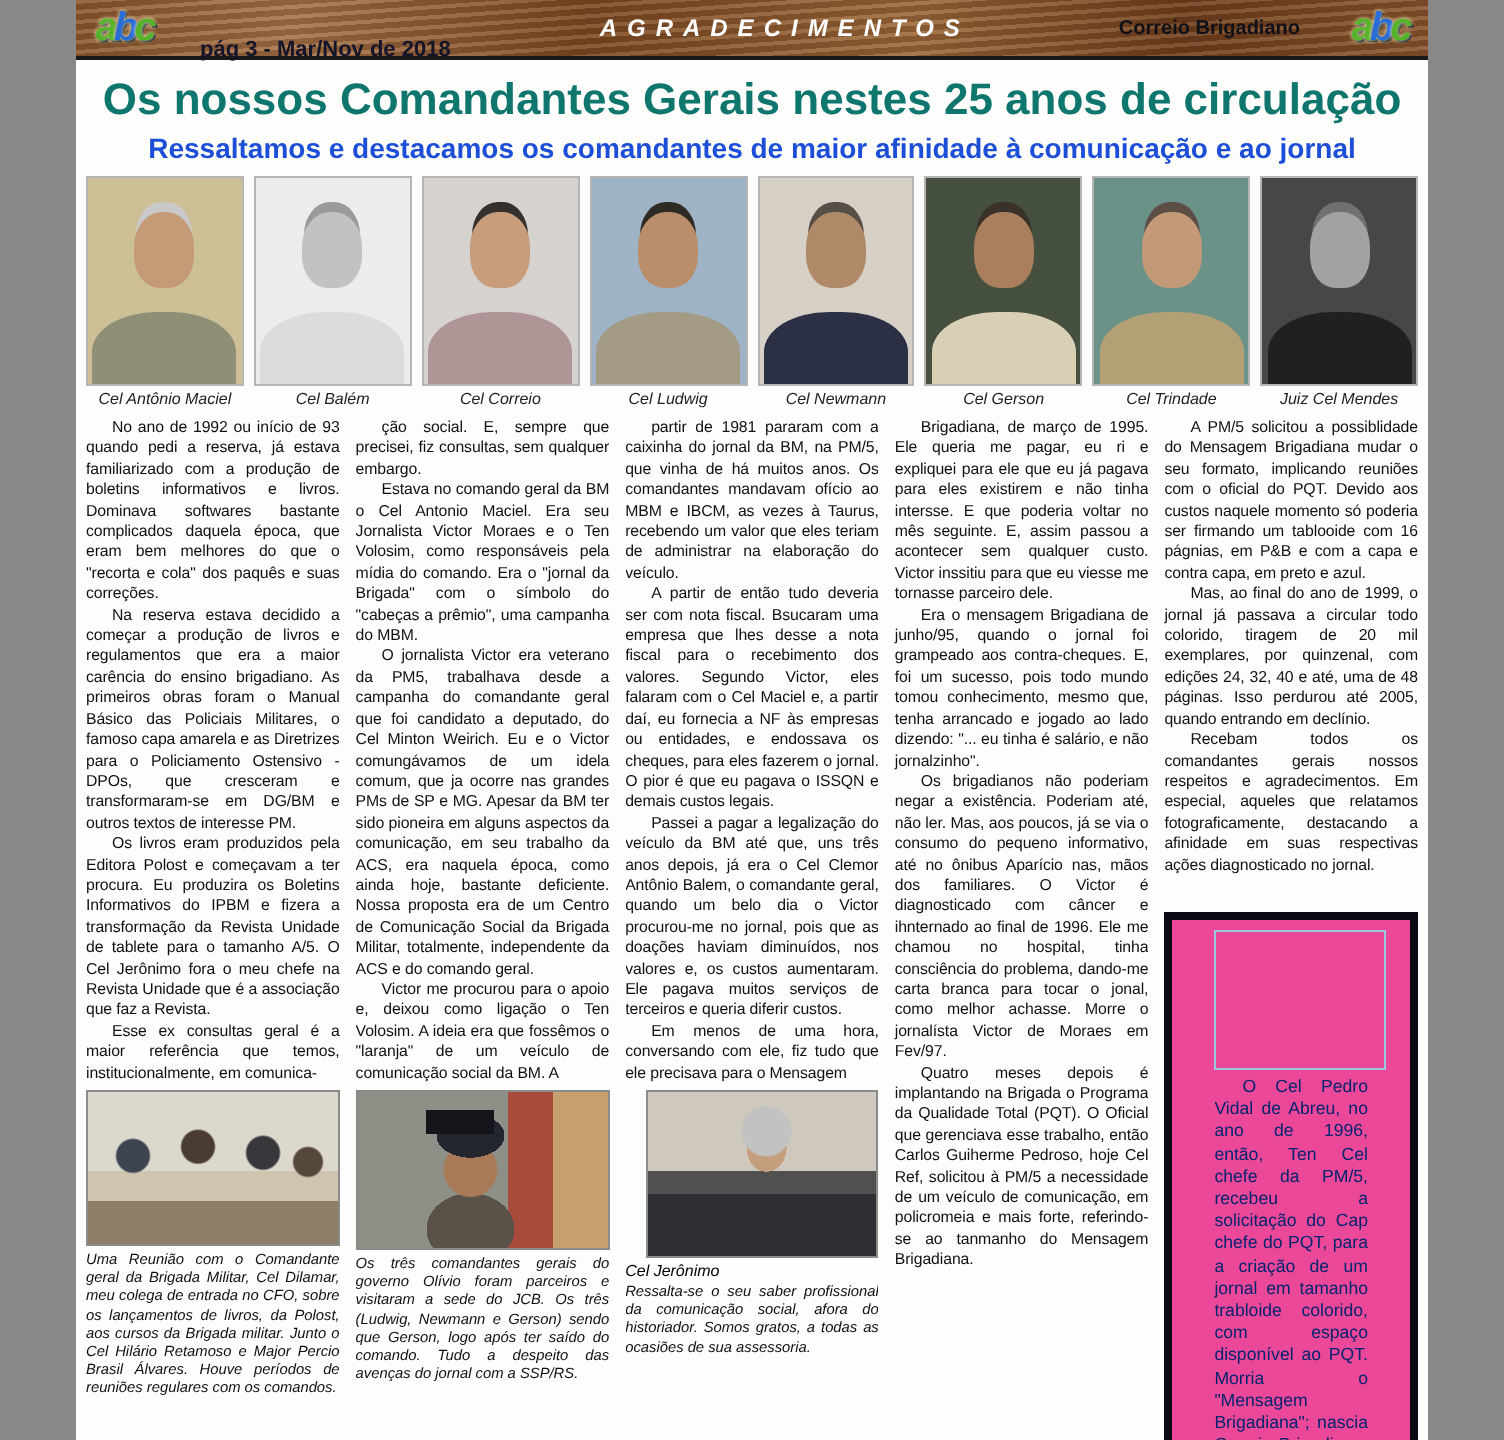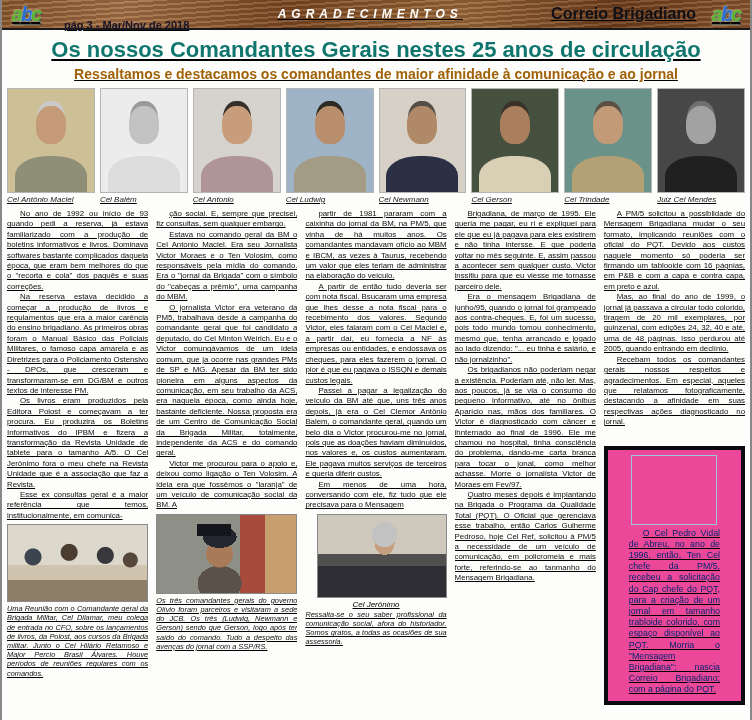--- a/index.html
+++ b/index.html
@@ -1,60 +1,60 @@
 <!DOCTYPE html>
 <html><head>
 <meta charset="utf-8">
 <style>
   html,body{margin:0;padding:0;background:#888;}
-  .page{position:relative;width:748px;height:720px;margin:0 auto;background:#fdfdfb;
-        font-family:"Liberation Sans",sans-serif;overflow:hidden;box-sizing:border-box;text-decoration:underline;}
+  .page{position:relative;width:676px;height:720px;margin:0 auto;background:#fdfdfb;
+        font-family:"Liberation Sans",sans-serif;overflow:hidden;box-sizing:border-box;}
   *{box-sizing:border-box;}
 
   
   .topbar{display:flex;align-items:center;height:30px;
     background:
       repeating-linear-gradient(176deg, rgba(255,245,220,.10) 0 2px, rgba(40,15,0,.18) 2px 5px),
       linear-gradient(90deg,#8c5a30,#a8744a 16%,#7d4a24 38%,#9c6a3c 62%,#6f3f1e 82%,#8a5630);
     border-bottom:2px solid #1a1a1a;}
   .logo{width:48px;text-align:center;font-weight:bold;font-style:italic;font-size:20px;
         line-height:28px;letter-spacing:-2px;
         text-shadow:0 0 2px #fff8c0,1px 1px 0 #123;}
   .logo .l-a,.logo .l-c{color:#58b32c;}
   .logo .l-b{color:#2a6cd8;}
   .page-info{font-size:11px;color:#14142a;margin-left:14px;font-weight:bold;white-space:nowrap;margin-top:22px;}
   .section-title{flex:1;text-align:center;color:#fff;font-weight:bold;font-style:italic;
                  font-size:12px;letter-spacing:5px;}
-  .paper-name{font-size:16px;color:#101018;margin-right:6px;font-weight:bold;white-space:nowrap;}
+  .paper-name{font-size:10px;color:#101018;margin-right:16px;font-weight:bold;white-space:nowrap;}
 
   
   .headline{text-align:center;font-size:22px;font-weight:bold;color:#0f766e;margin:7px 6px 3px;}
-  .deck{text-align:center;font-size:14px;color:#a16207;margin:0 0 6px;}
+  .deck{text-align:center;font-size:14px;color:#1d4ed8;margin:0 0 6px;}
 
   
   .portraits{display:flex;gap:5px;padding:0 5px;height:118px;}
   .portrait{flex:1;display:flex;flex-direction:column;margin:0;min-width:0;}
   .bust{position:relative;flex:1;overflow:hidden;background:var(--bg);border:1px solid #b5b5b5;}
   .bust::before{content:"";position:absolute;top:17px;left:50%;transform:translateX(-50%);
     width:30px;height:38px;border-radius:46% 46% 42% 42%;background:var(--skin);
     box-shadow:0 -6px 0 -1px var(--hair);}
   .bust::after{content:"";position:absolute;bottom:-8px;left:50%;transform:translateX(-50%);
     width:72px;height:44px;border-radius:45% 45% 0 0;background:var(--uniform);}
-  .portrait figcaption{height:13px;font-size:8px;font-style:italic;text-align:left;
+  .portrait figcaption{height:13px;font-size:8px;font-style:italic;text-align:center;
     color:#222;padding-top:2px;white-space:nowrap;overflow:hidden;}
 
   
   .content{display:flex;gap:8px;padding:3px 5px 0;height:522px;}
   .col{flex:1;overflow:hidden;min-width:0;}
   .col p.body{margin:0;font-size:7.9px;line-height:10.4px;text-align:justify;
     text-indent:13px;color:#101010;letter-spacing:-0.05px;}
   .photo{margin:3px 0 2px;border:1px solid #8a8a8a;}
   .caption{font-size:7.4px;line-height:9.2px;font-style:italic;text-align:justify;
     color:#101010;margin:0;}
-  .photo-label{font-size:8px;font-style:italic;text-align:center;margin:1px 0;}
+  .photo-label{font-size:8px;font-style:italic;margin:1px 0;}
 
   .photo-meeting{height:78px;background:
     radial-gradient(circle 8px at 18% 42%, #3c4450 0 8px, transparent 9px),
     radial-gradient(circle 8px at 44% 36%, #4a3c30 0 8px, transparent 9px),
     radial-gradient(circle 8px at 70% 40%, #38383c 0 8px, transparent 9px),
     radial-gradient(circle 7px at 88% 46%, #55483a 0 7px, transparent 8px),
     linear-gradient(180deg,#ddd8cc 0 52%,#cfc4ae 52% 72%,#8d7e68 72%);}
   .photo-sunglasses{height:80px;background:
     linear-gradient(180deg,#15161c 0 12px, transparent 12px) 38% 14%/34px 14px no-repeat,
     radial-gradient(ellipse 17px 11px at 45% 28%, #23262e 0 100%, transparent 100%),
@@ -96,21 +96,21 @@
     <figure class="portrait">
       <div class="bust" style="--bg:#cdbf96;--hair:#c9c9c9;--skin:#c59a76;--uniform:#8f8f78;"></div>
       <figcaption>Cel Antônio Maciel</figcaption>
     </figure>
     <figure class="portrait">
       <div class="bust" style="--bg:#ececec;--hair:#9a9a9a;--skin:#c2c2c2;--uniform:#dcdcdc;"></div>
       <figcaption>Cel Balém</figcaption>
     </figure>
     <figure class="portrait">
       <div class="bust" style="--bg:#d6d2ce;--hair:#35302c;--skin:#c89d7c;--uniform:#b09597;"></div>
-      <figcaption>Cel Antonio</figcaption>
+      <figcaption>Cel Correio</figcaption>
     </figure>
     <figure class="portrait">
       <div class="bust" style="--bg:#9eb4c6;--hair:#2e2a24;--skin:#b98e6c;--uniform:#a49b84;"></div>
       <figcaption>Cel Ludwig</figcaption>
     </figure>
     <figure class="portrait">
       <div class="bust" style="--bg:#d6d0c6;--hair:#554f48;--skin:#b08a68;--uniform:#2b3044;"></div>
       <figcaption>Cel Newmann</figcaption>
     </figure>
     <figure class="portrait">

